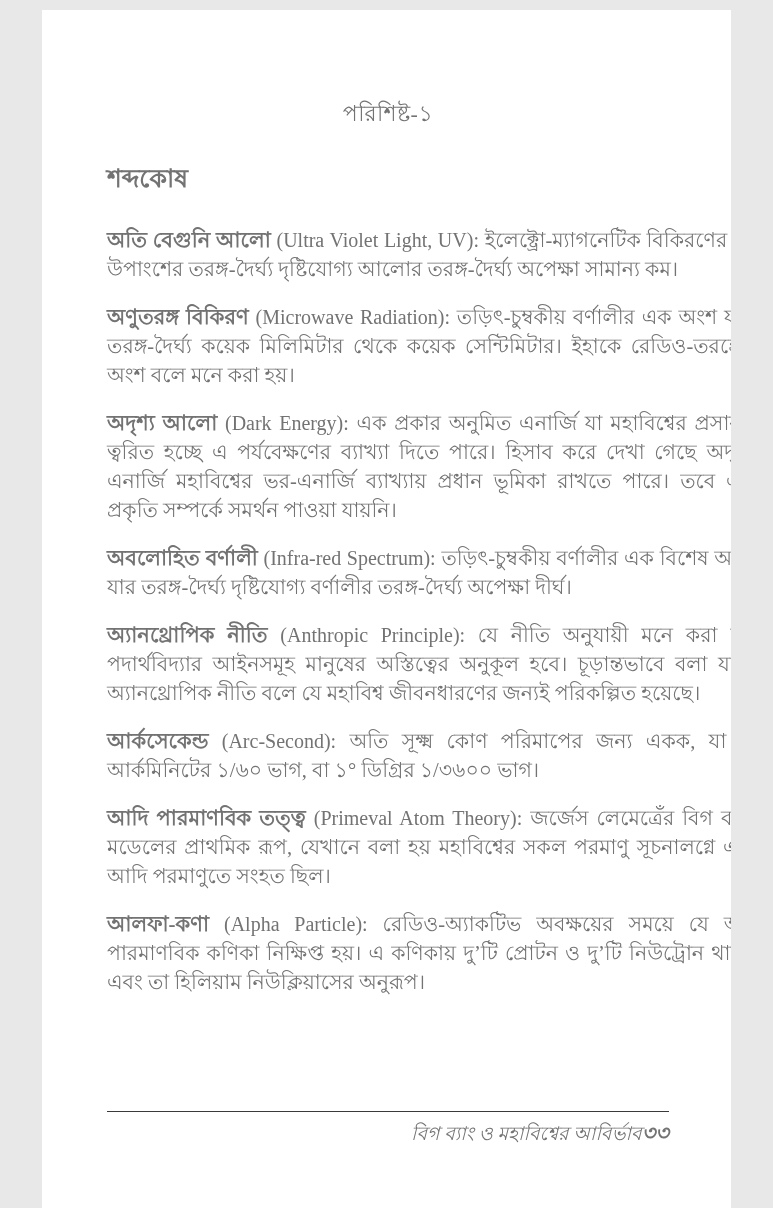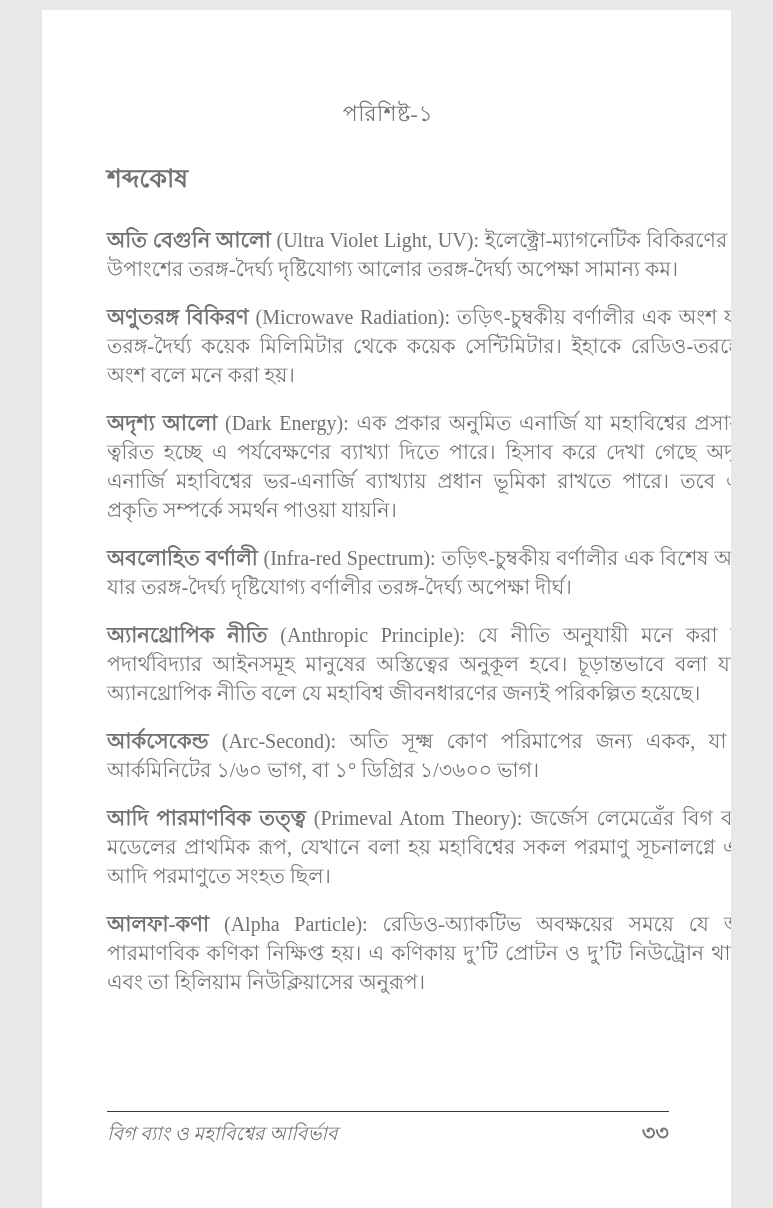--- a/index.html
+++ b/index.html
@@ -56,30 +56,31 @@
     right: 62px;
     top: 1101px;
   }
   .footer-rule {
     border: 0;
     border-top: 1px solid #3a3a3a;
     margin: 0 0 5px 0;
   }
   .footer-row {
     display: flex;
-    justify-content: space-between;
+    justify-content: flex-end;
     align-items: baseline;
   }
   .book-title {
     font-style: italic;
     font-size: 19px;
   }
   .page-number {
     font-size: 21px;
     font-weight: bold;
+    font-style: italic;
   }
 </style>
 </head>
 <body>
 
 <div class="page">
 
   <h1 class="appendix-title">পরিশিষ্ট-১</h1>
 
   <h2 class="glossary-heading">শব্দকোষ</h2>

